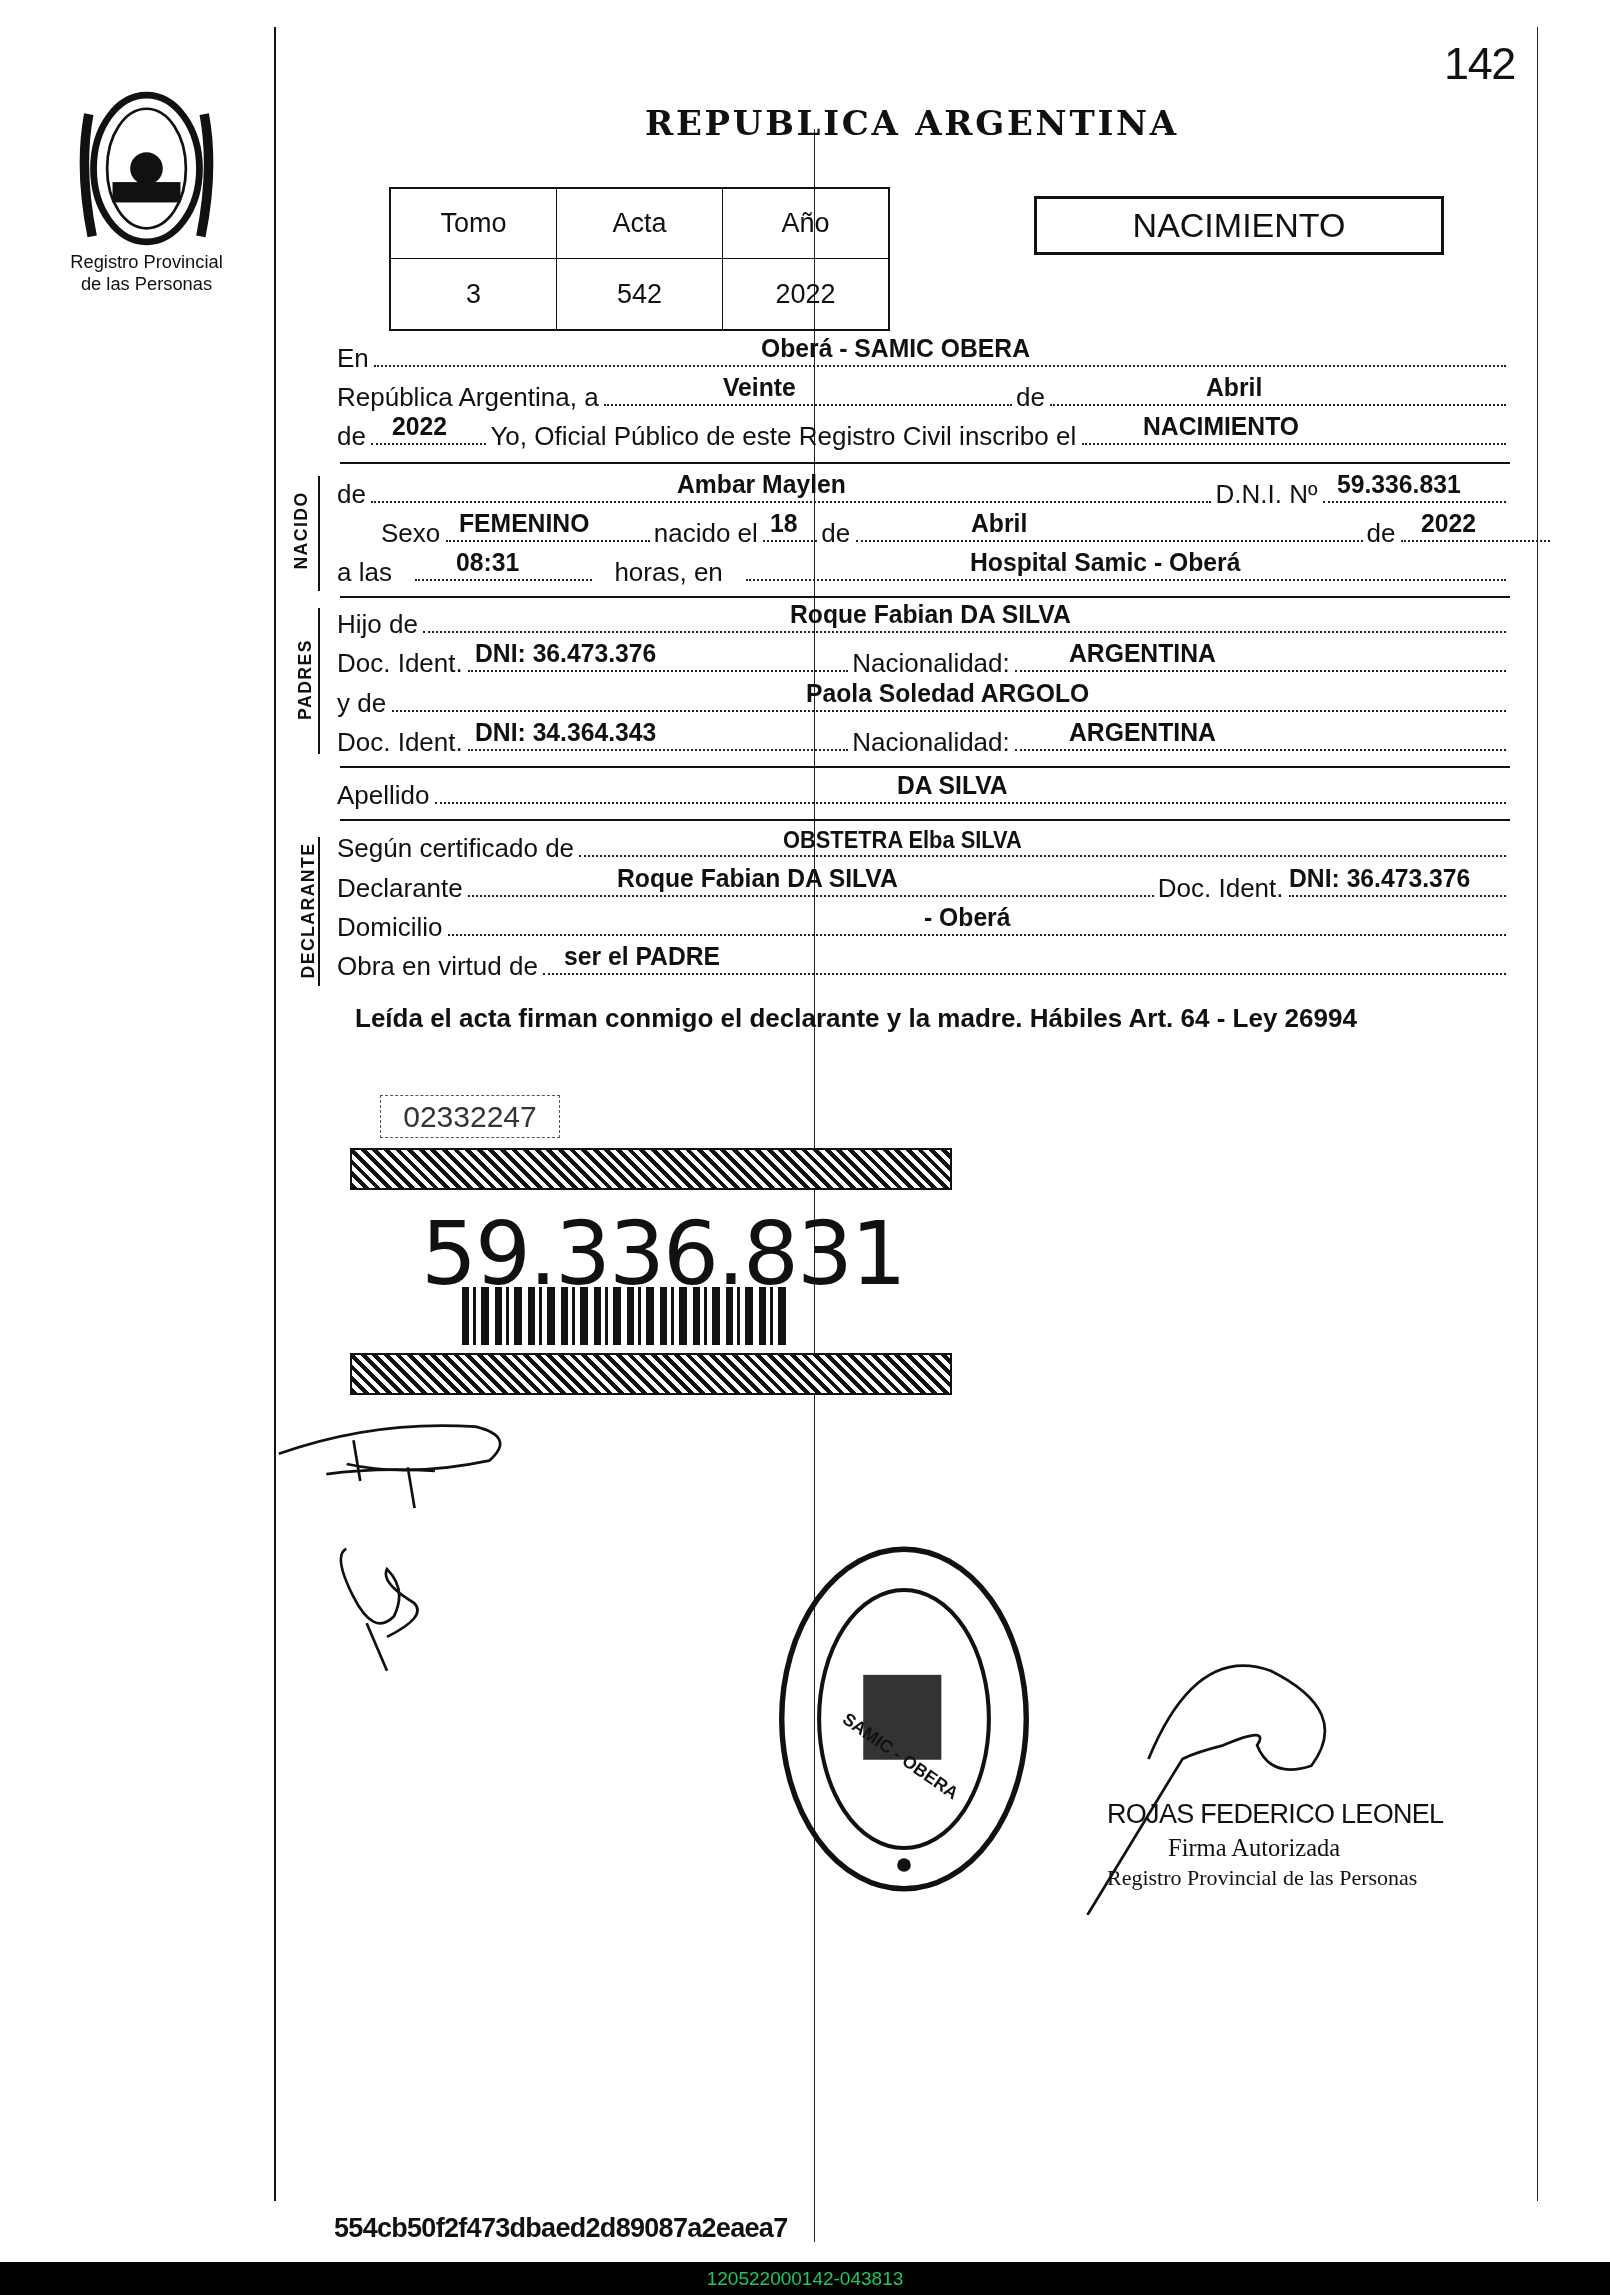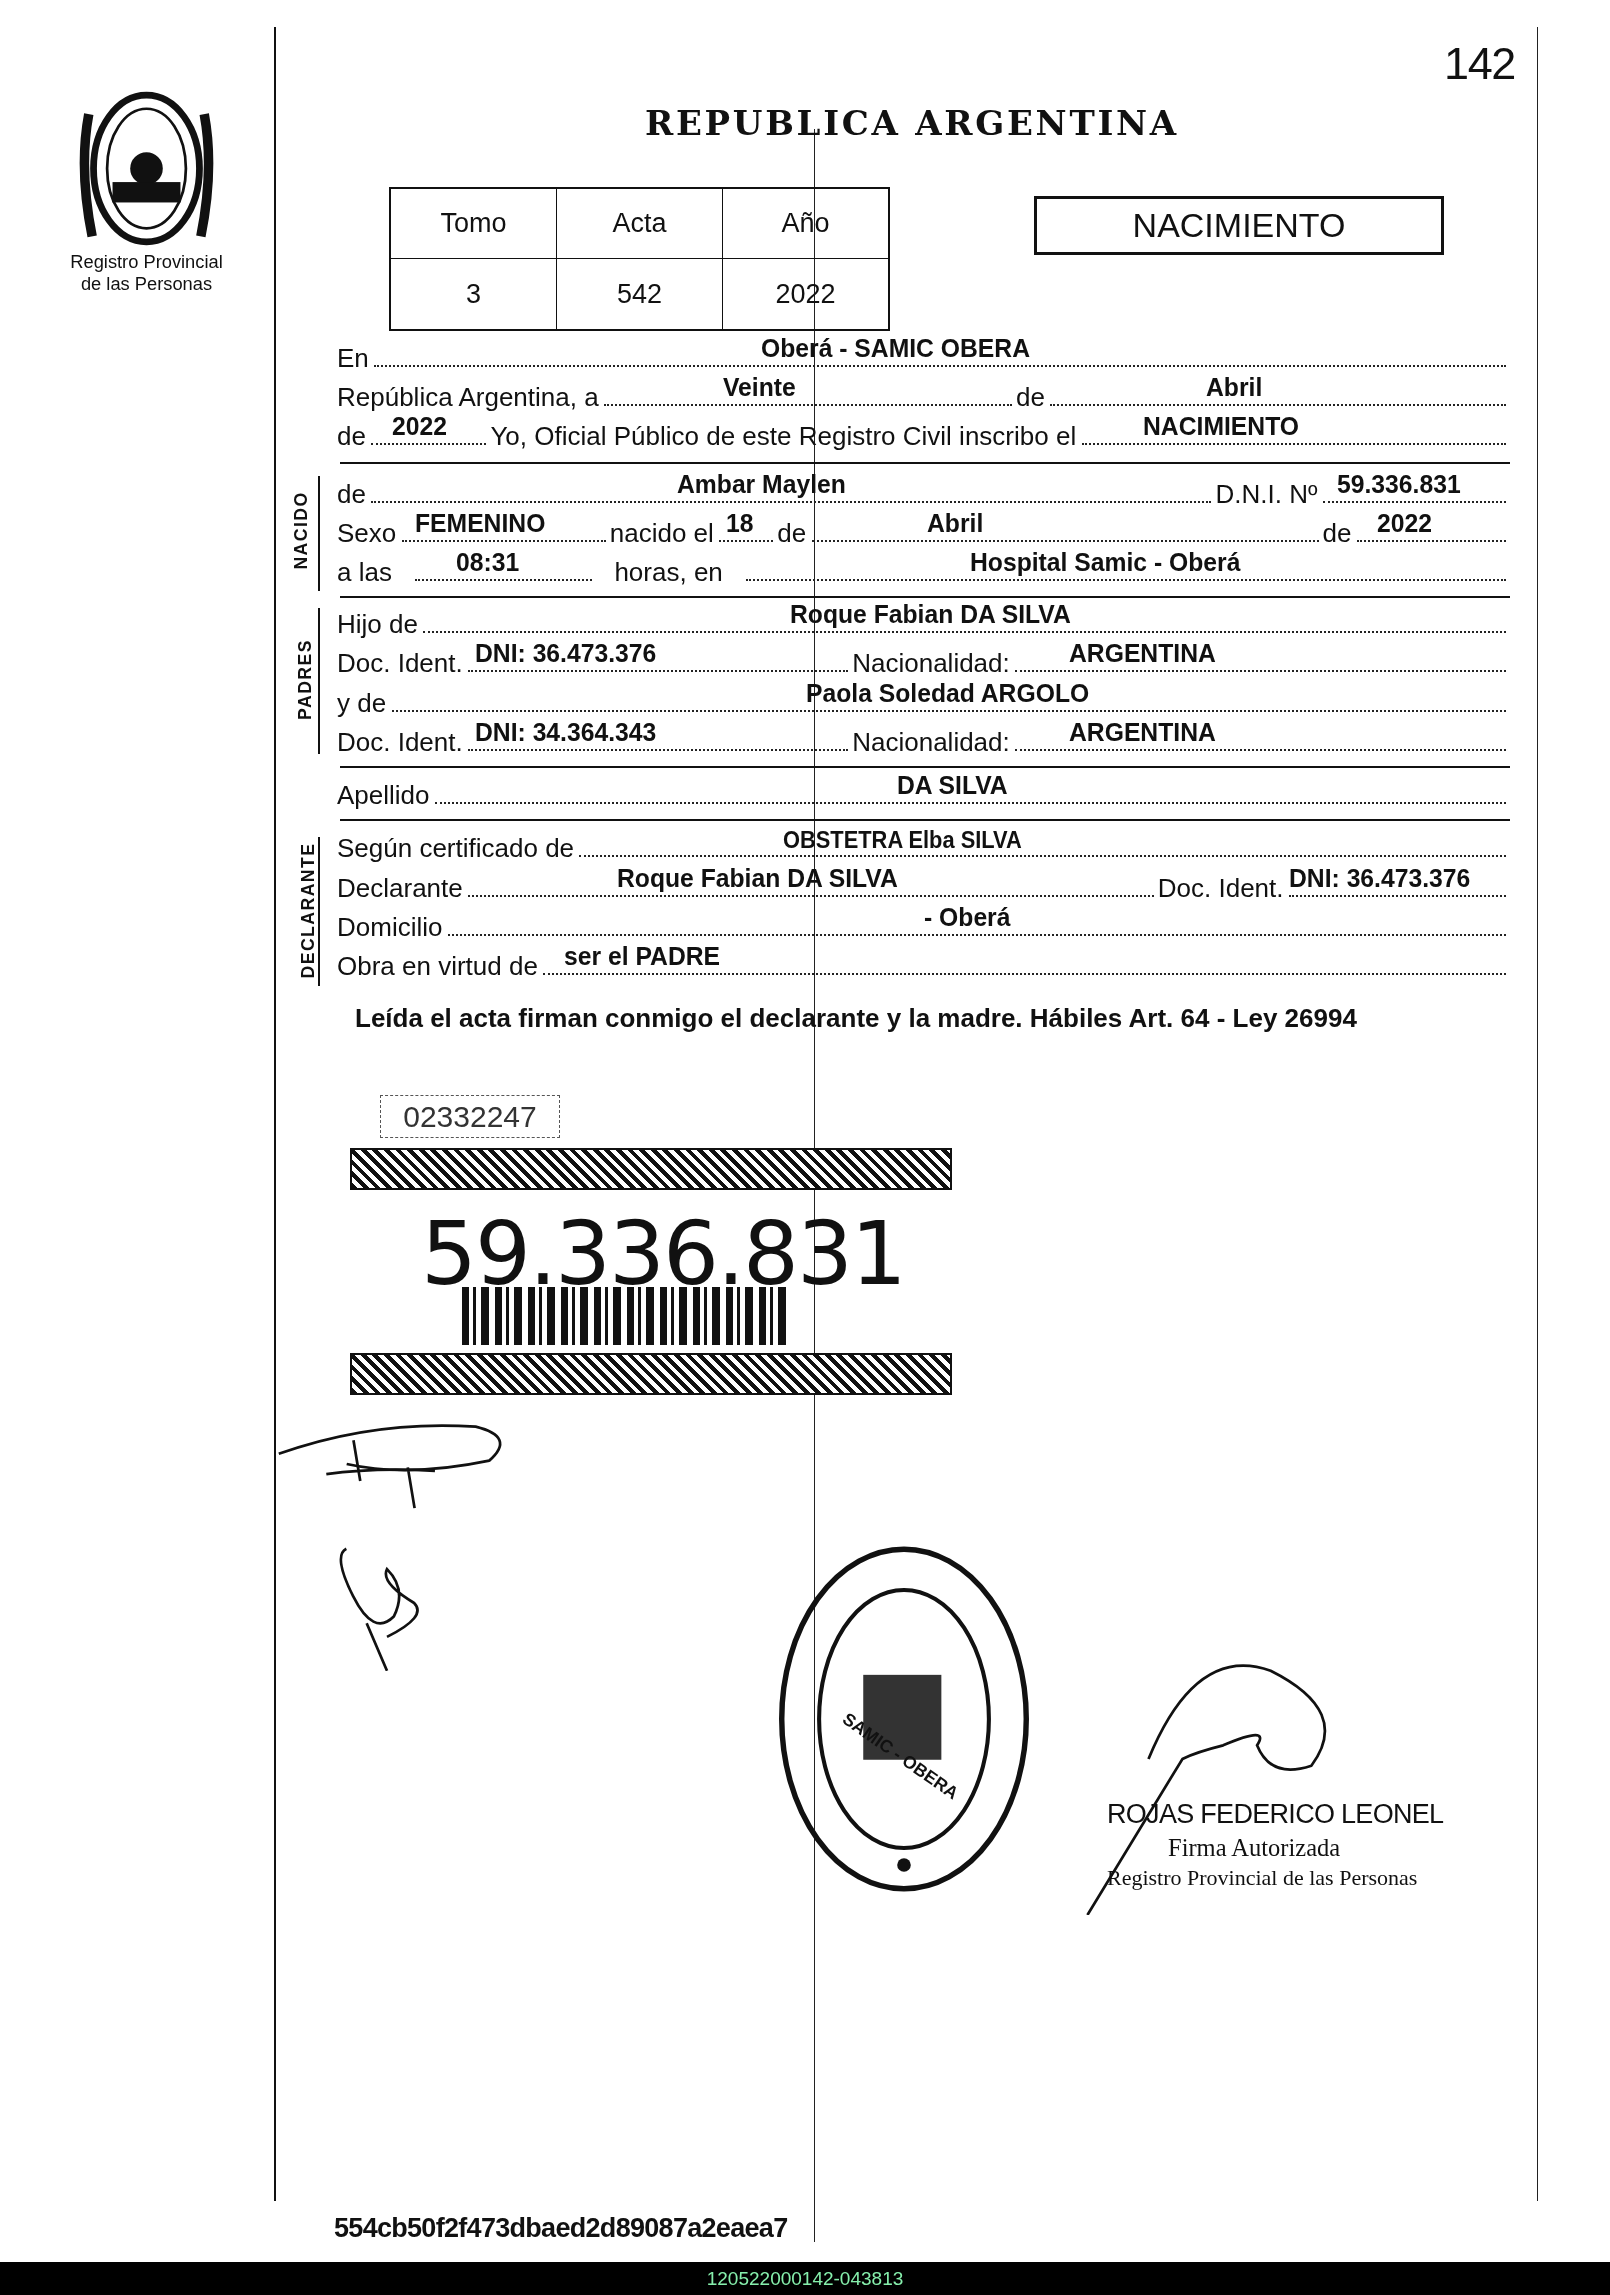--- a/index.html
+++ b/index.html
@@ -37,21 +37,21 @@
           repeating-linear-gradient(45deg,#111 0 4.1px,#fff 4.1px 8.2px); border:2.7px solid #111; }
   .big-dni { left:421px; top:1202px; font-size:88px; letter-spacing:-2px; font-family:"DejaVu Sans", sans-serif; }
   .barcode { left:462px; top:1287px; width:326px; height:58px;
              background:repeating-linear-gradient(90deg,#111 0 6.8px,#fff 6.8px 11px,#111 11px 13.6px,#fff 13.6px 19px,#111 19px 27px,#fff 27px 33px); }
 
   .sig-name { left:1107px; top:1799px; font-size:27px; letter-spacing:-0.7px; }
   .sig-role { left:1168px; top:1834px; font-family:"Liberation Serif", serif; font-size:24.5px; }
   .sig-org { left:1107px; top:1865px; font-family:"Liberation Serif", serif; font-size:22px; }
 
   .hash { left:334px; top:2213px; font-size:27px; font-weight:bold; letter-spacing:-0.7px; }
-  .footer { position:absolute; left:0; top:2262px; width:1610px; height:33px; background:#000; color:#86efac;
+  .footer { position:absolute; left:0; top:2262px; width:1610px; height:33px; background:#000; color:#22c55e;
             font-size:19px; text-align:center; line-height:33px; }
 </style>
 </head>
 <body>
 
 <div class="vline" style="left:274px; top:27px; height:2174px;"></div>
 <div class="thinline" style="left:1537px; top:27px; height:2174px;"></div>
 <div class="thinline" style="left:814px; top:129px; height:2113px; border-left-width:0.7px;"></div>
 
 <div class="abs logo">
@@ -121,21 +121,21 @@
 <div class="row" style="top:476px;">
   <span class="lbl">de</span>
   <span class="dots">
       <span class="val" style="left:306px;">Ambar Maylen</span>
     </span>
   <span class="lbl">D.N.I. Nº</span>
   <span class="dots" style="flex:0 0 183px;">
       <span class="val" style="left:13.6px;">59.336.831</span>
     </span>
 </div>
-<div class="row" style="top:515px;">
+<div class="row" style="top:515px;margin-left:44px;">
   <span class="lbl">Sexo</span>
   <span class="dots" style="flex:0 0 204px;">
       <span class="val" style="left:13.6px;">FEMENINO</span>
     </span>
   <span class="lbl">nacido el</span>
   <span class="dots" style="flex:0 0 54px;">
       <span class="val" style="left:6.8px;">18</span>
     </span>
   <span class="lbl">de</span>
   <span class="dots">

